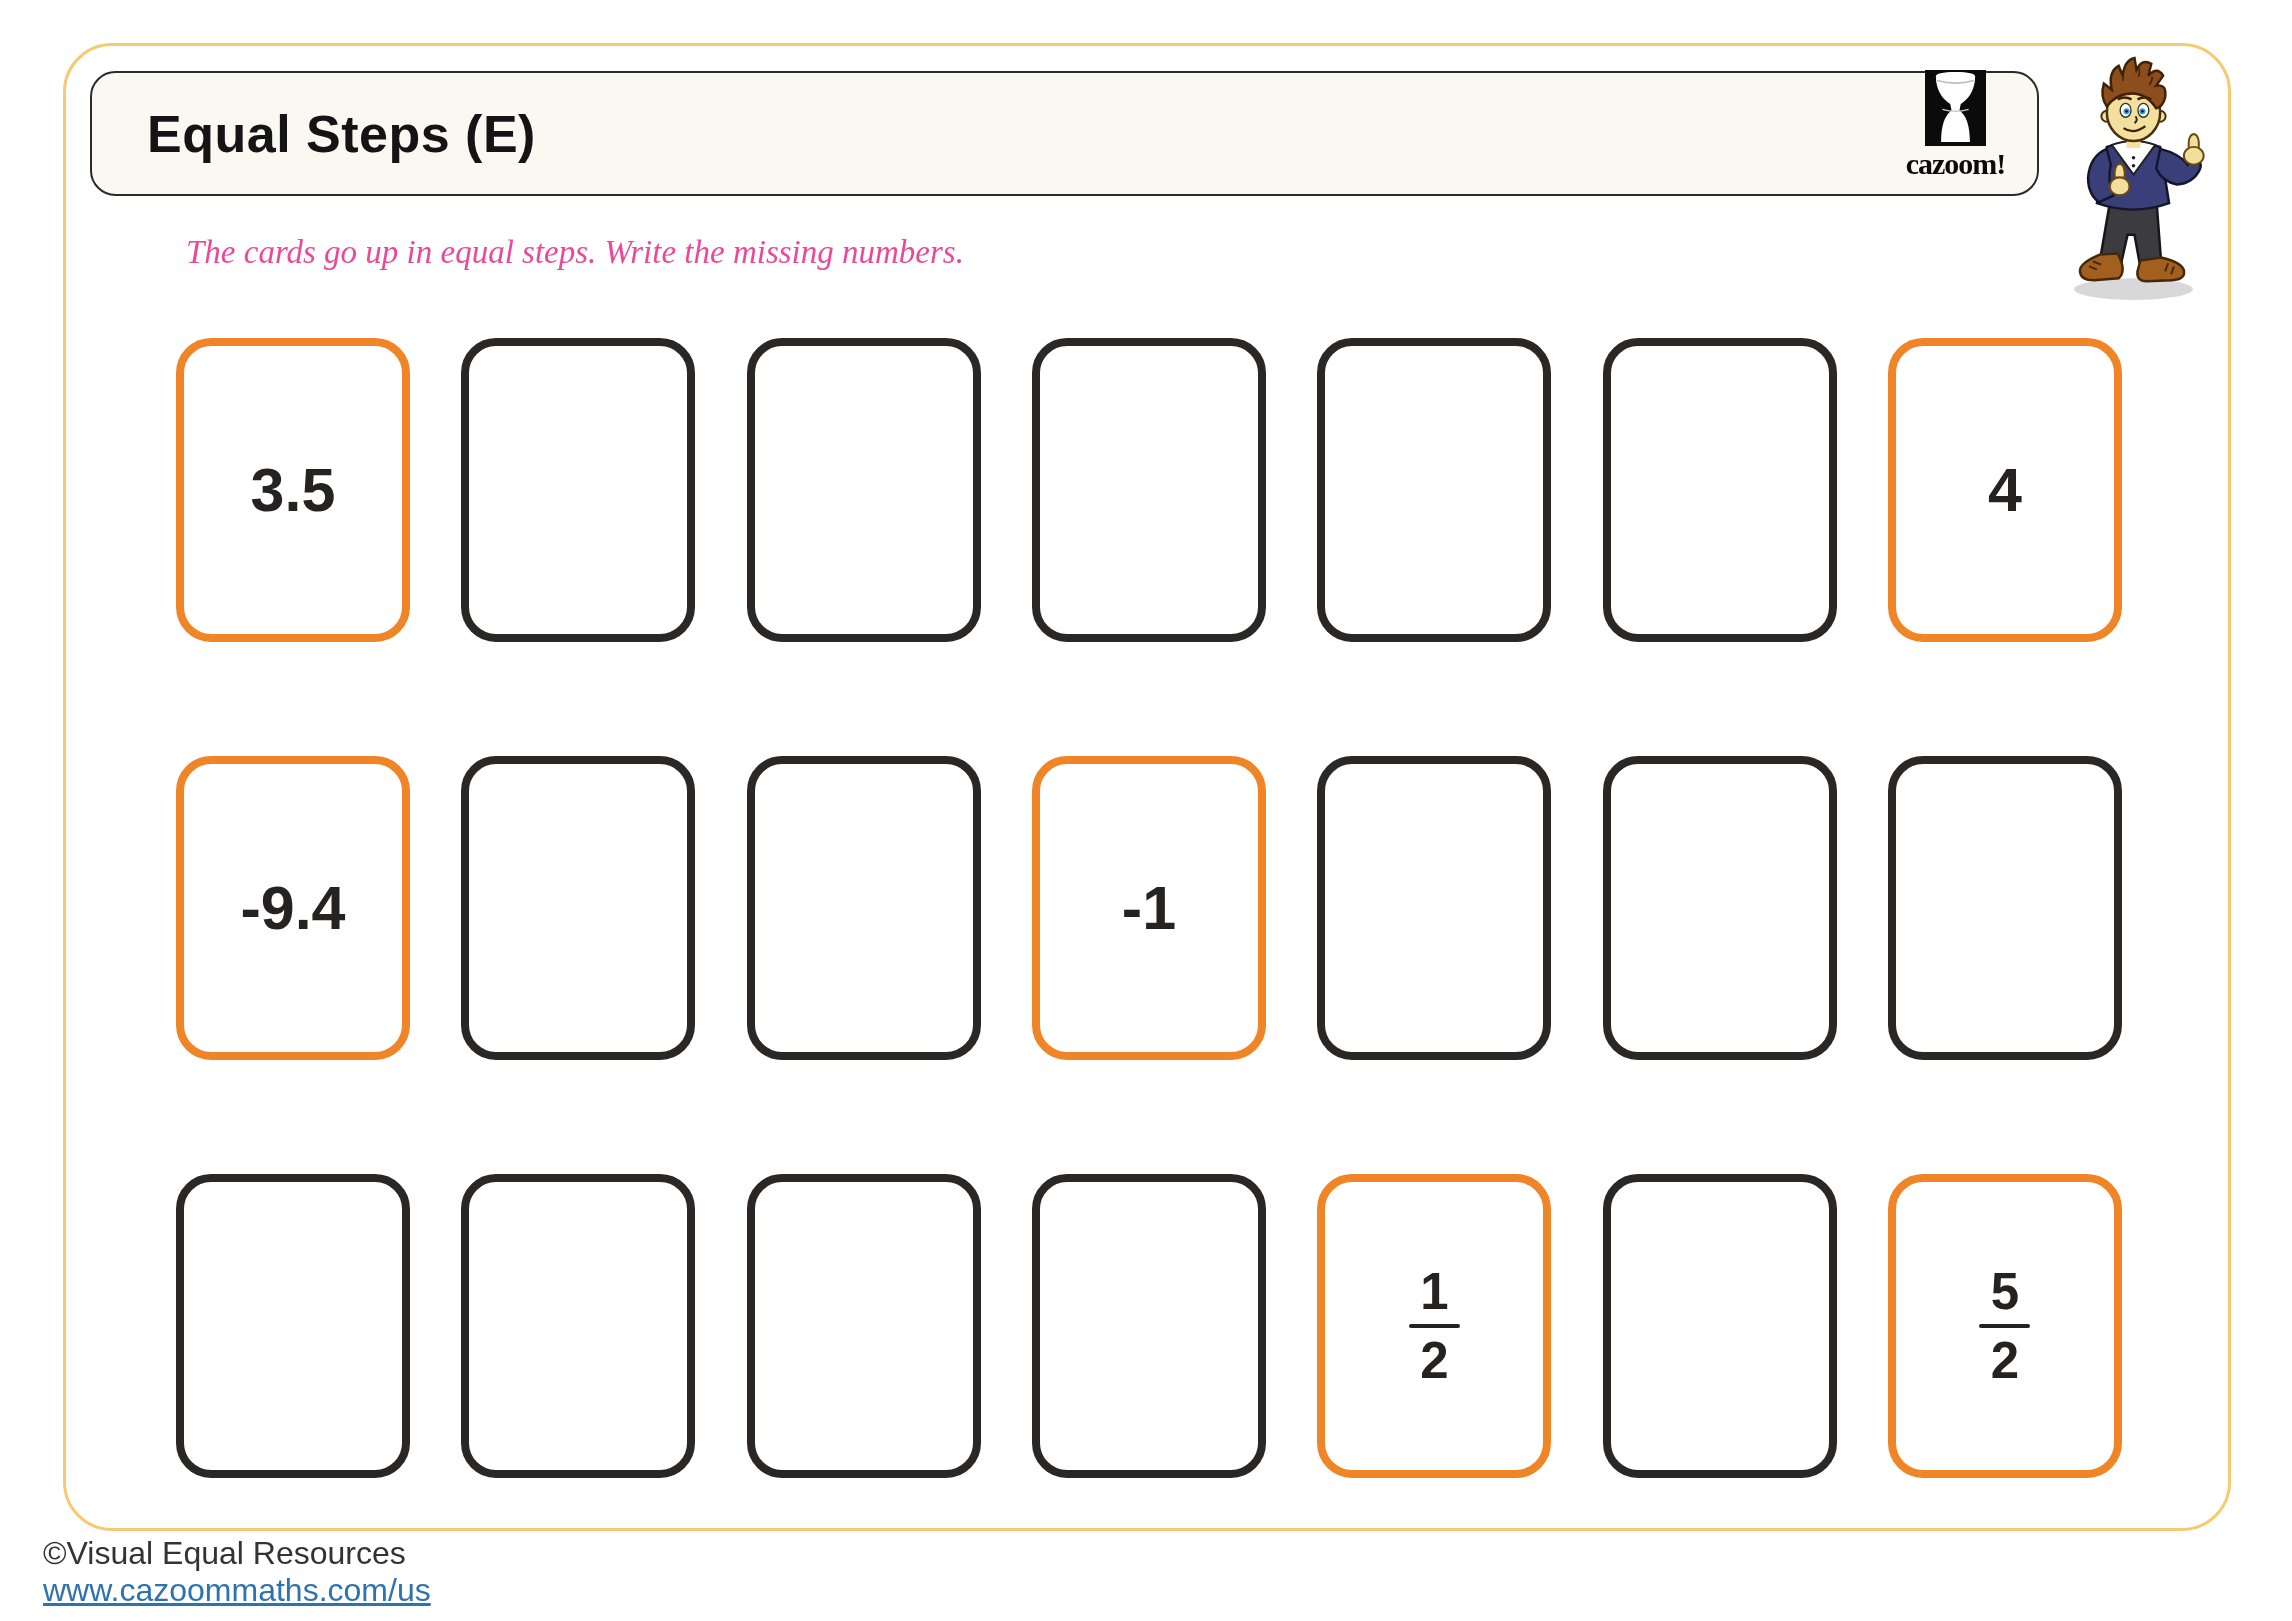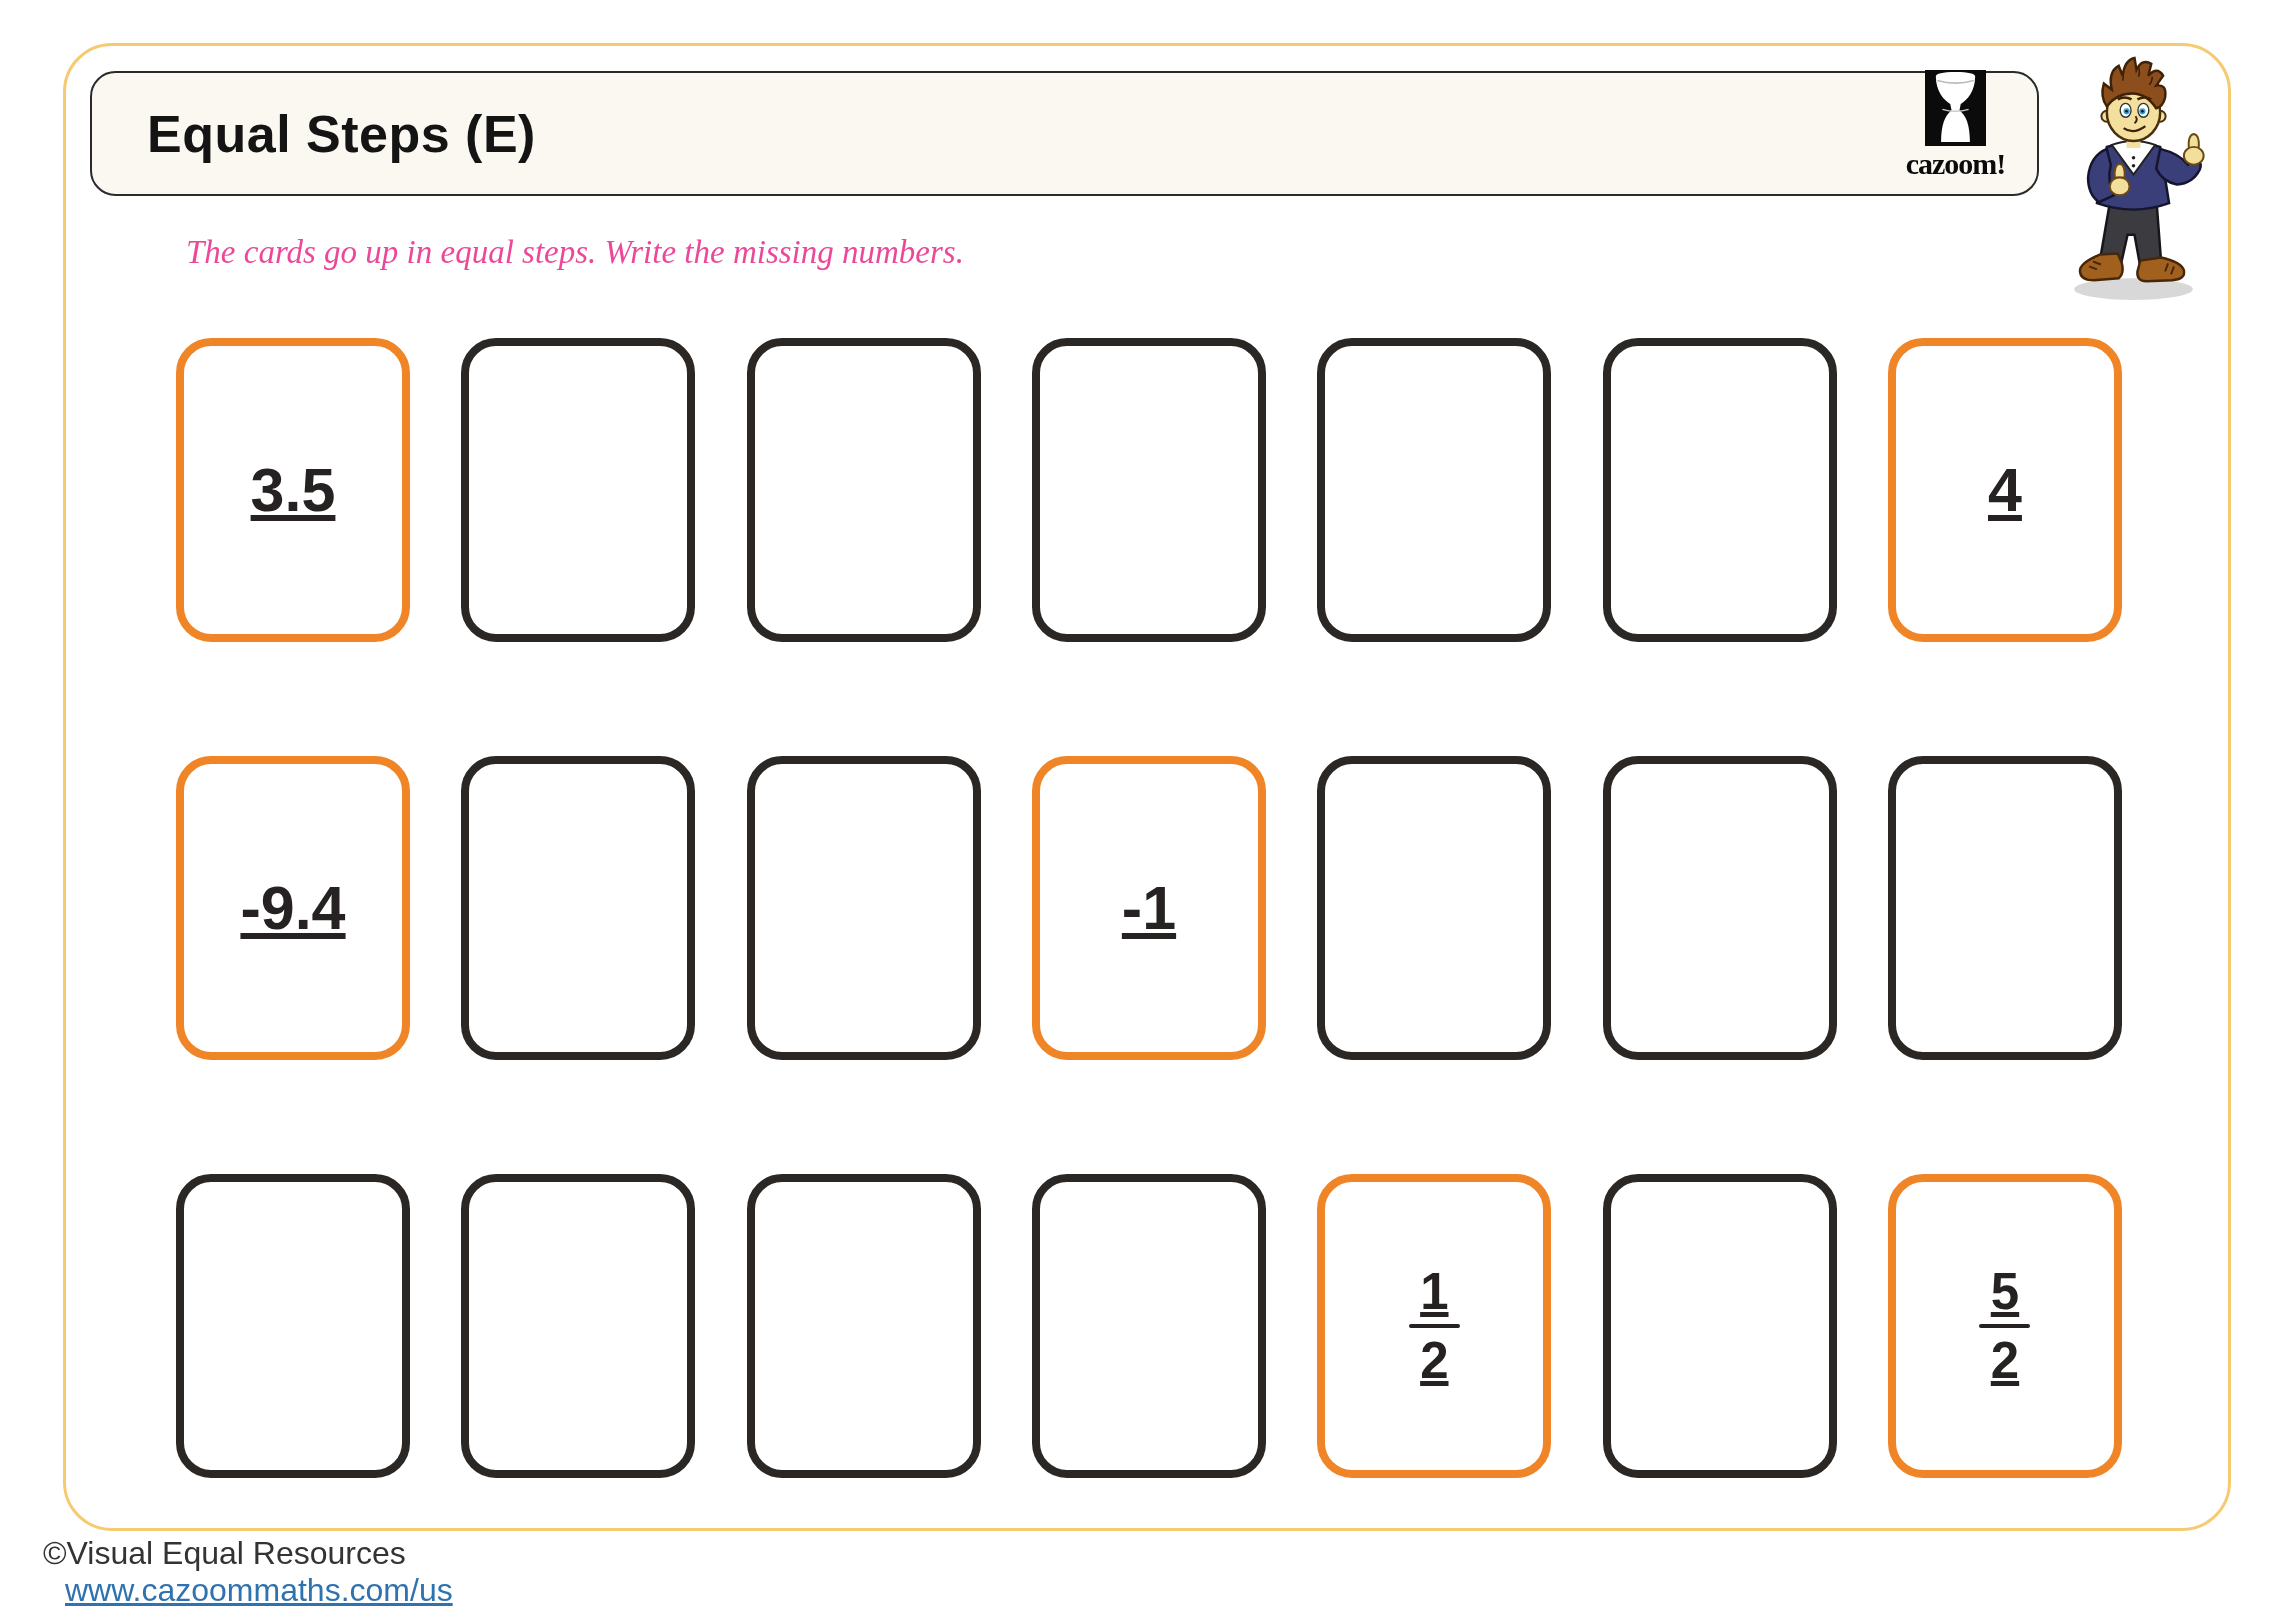--- a/index.html
+++ b/index.html
@@ -35,36 +35,36 @@
   .mascot { position:absolute; left:2049px; top:55px; width:169px; height:247px; }
 
   
   .instruction {
     position:absolute; left:186px; top:234px;
     font-family:"Liberation Serif", serif; font-style:italic;
     font-size:33px; color:#ec4899;
   }
 
   
-  .card-grid { position:absolute; left:176px; top:338px; width:1946px;text-decoration:underline; }
+  .card-grid { position:absolute; left:176px; top:338px; width:1946px; }
   .card-row { display:flex; justify-content:space-between; margin-bottom:114px; }
   .card {
     width:234px; height:304px; background:#ffffff;
     border:8.8px solid #2B2725; border-radius:35px;
     display:flex; align-items:center; justify-content:center;
   }
   .card.highlight { border-color:#F08527; }
   .card-value { font-size:61px; font-weight:bold; color:#262222; }
   .frac { display:flex; flex-direction:column; align-items:center; font-size:51px; font-weight:bold; line-height:1; color:#262222; }
   .frac-bar { width:51px; height:4.9px; background:#262222; border-radius:2px; margin:6.9px 0; }
 
   
   .footer { position:absolute; left:43px; top:1535px; font-size:32px; line-height:37px; }
   .footer .copyright { color:#333333; }
-  .footer .site-link { color:#2E72B0; text-decoration:underline; cursor:pointer;margin-left:22px; }
+  .footer .site-link { color:#2E72B0; text-decoration:underline; cursor:pointer; }
 </style>
 </head>
 <body>
 
 <div class="outer-frame"></div>
 
 <div class="title-box">
   <span class="page-title">Equal Steps (E)</span>
 </div>
 

